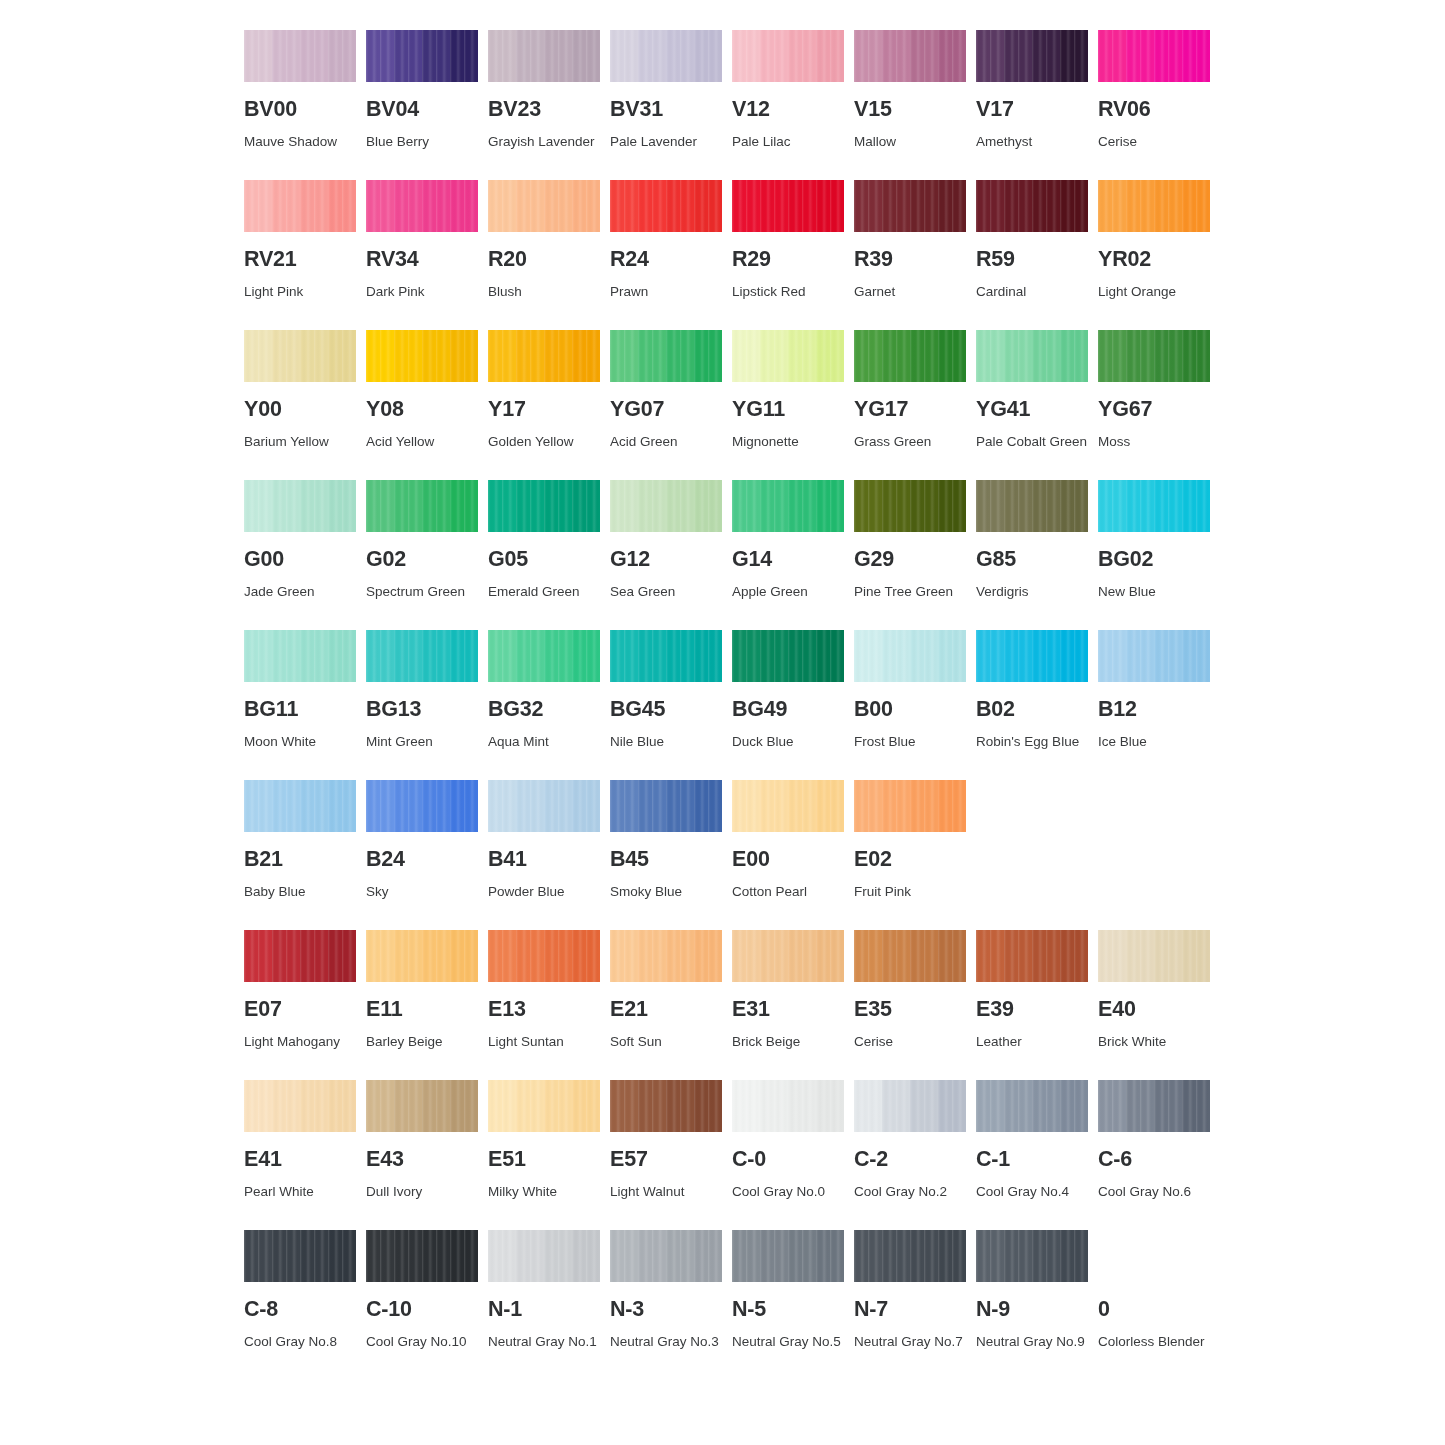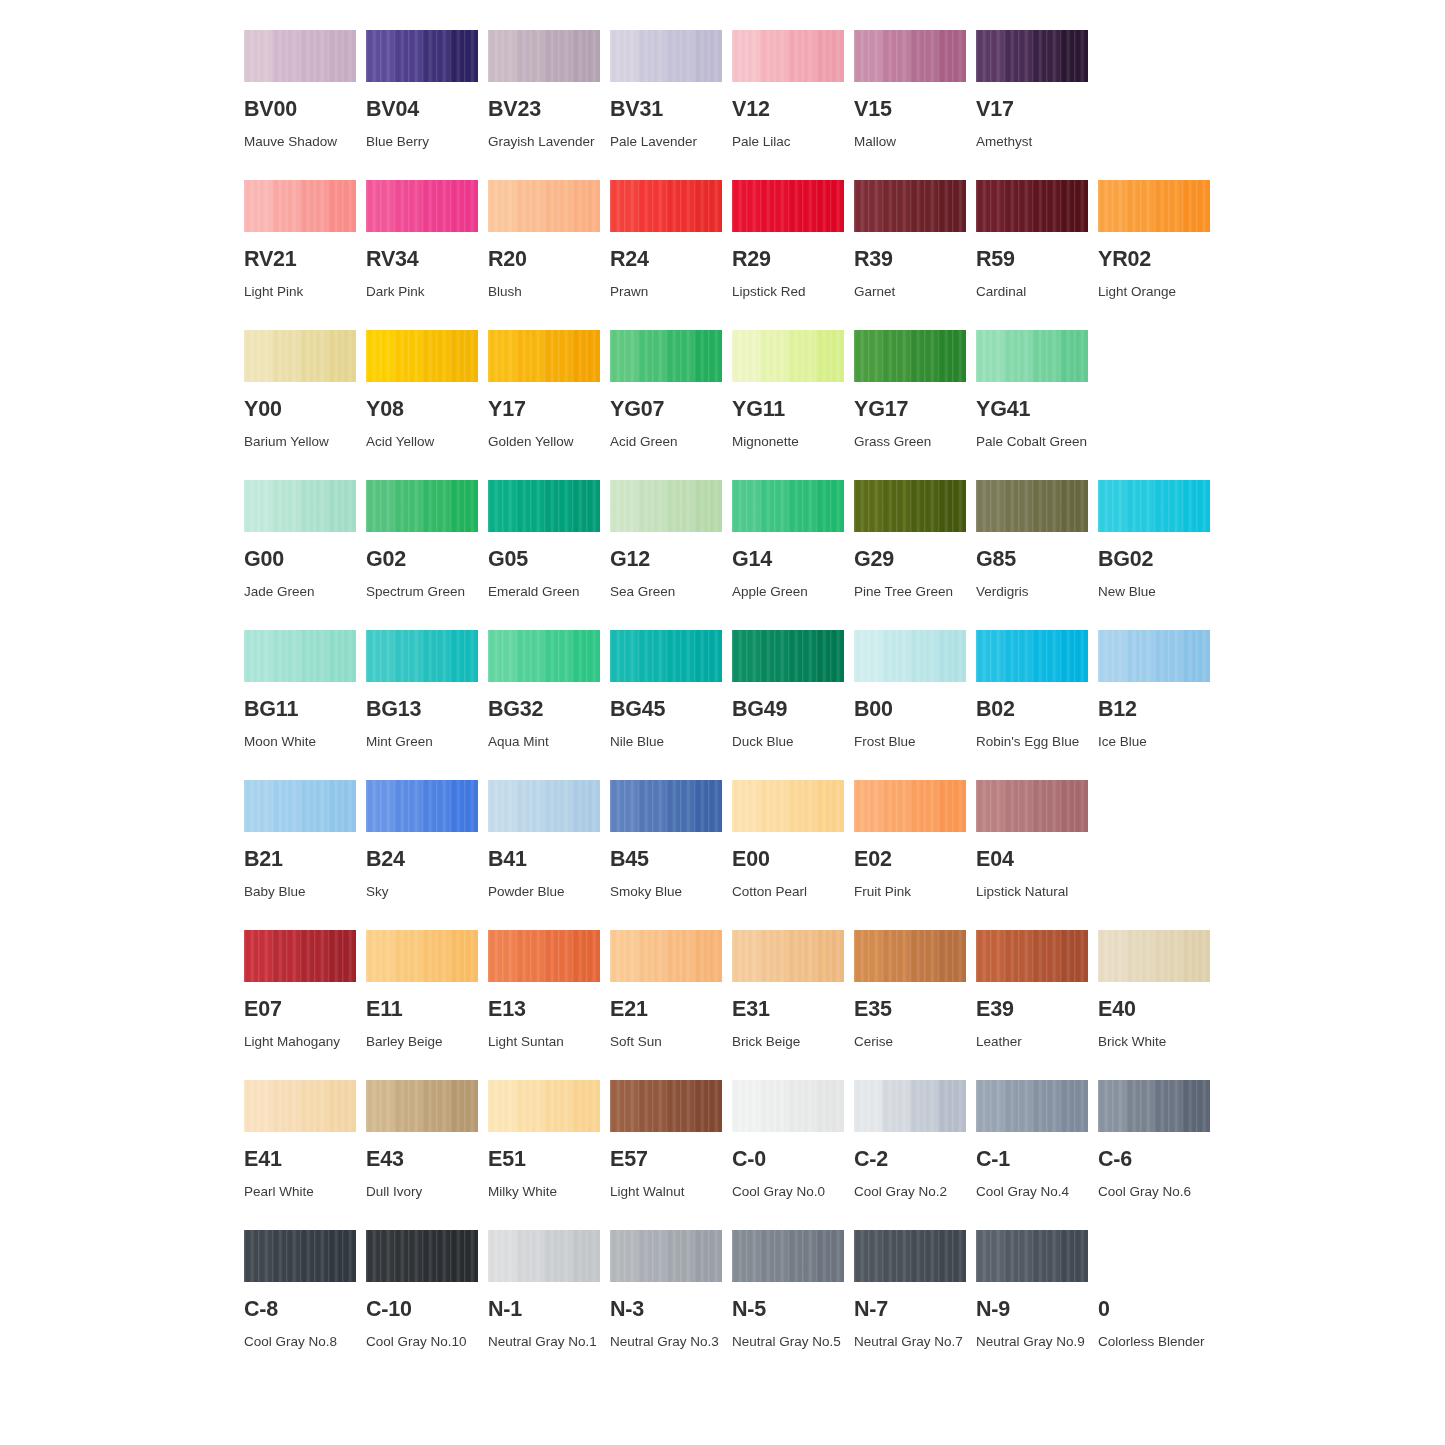--- a/index.html
+++ b/index.html
@@ -149,20 +149,31 @@
         <div class="swatch-chip">
           <div class="band" style="left: 0px; width: 28.6px; background: rgb(91, 58, 99);"></div>
           <div class="band" style="left: 28px; width: 28.6px; background: rgb(74, 45, 84);"></div>
           <div class="band" style="left: 56px; width: 28.6px; background: rgb(58, 33, 68);"></div>
           <div class="band" style="left: 84px; width: 28.6px; background: rgb(43, 23, 51);"></div>
           <div class="streaks"></div>
         </div>
         <div class="code">V17</div>
         <div class="name">Amethyst</div>
       </div>
+      <div class="swatch-cell">
+        <div class="swatch-chip">
+          <div class="band" style="left: 0px; width: 28.6px; background: rgb(247, 38, 149);"></div>
+          <div class="band" style="left: 28px; width: 28.6px; background: rgb(246, 25, 155);"></div>
+          <div class="band" style="left: 56px; width: 28.6px; background: rgb(244, 14, 158);"></div>
+          <div class="band" style="left: 84px; width: 28.6px; background: rgb(242, 7, 161);"></div>
+          <div class="streaks"></div>
+        </div>
+        <div class="code">RV06</div>
+        <div class="name">Cerise</div>
+      </div>
     </div>
     <div class="swatch-row">
       <div class="swatch-cell">
         <div class="swatch-chip">
           <div class="band" style="left: 0px; width: 28.6px; background: rgb(251, 183, 180);"></div>
           <div class="band" style="left: 28px; width: 28.6px; background: rgb(251, 169, 165);"></div>
           <div class="band" style="left: 56px; width: 28.6px; background: rgb(250, 156, 152);"></div>
           <div class="band" style="left: 84px; width: 28.6px; background: rgb(250, 142, 138);"></div>
           <div class="streaks"></div>
         </div>
@@ -318,20 +329,31 @@
         <div class="swatch-chip">
           <div class="band" style="left: 0px; width: 28.6px; background: rgb(149, 223, 182);"></div>
           <div class="band" style="left: 28px; width: 28.6px; background: rgb(133, 217, 170);"></div>
           <div class="band" style="left: 56px; width: 28.6px; background: rgb(115, 210, 157);"></div>
           <div class="band" style="left: 84px; width: 28.6px; background: rgb(98, 203, 145);"></div>
           <div class="streaks"></div>
         </div>
         <div class="code">YG41</div>
         <div class="name">Pale Cobalt Green</div>
       </div>
+      <div class="swatch-cell">
+        <div class="swatch-chip">
+          <div class="band" style="left: 0px; width: 28.6px; background: rgb(76, 155, 73);"></div>
+          <div class="band" style="left: 28px; width: 28.6px; background: rgb(66, 147, 64);"></div>
+          <div class="band" style="left: 56px; width: 28.6px; background: rgb(56, 139, 56);"></div>
+          <div class="band" style="left: 84px; width: 28.6px; background: rgb(46, 131, 47);"></div>
+          <div class="streaks"></div>
+        </div>
+        <div class="code">YG67</div>
+        <div class="name">Moss</div>
+      </div>
     </div>
     <div class="swatch-row">
       <div class="swatch-cell">
         <div class="swatch-chip">
           <div class="band" style="left: 0px; width: 28.6px; background: rgb(194, 234, 220);"></div>
           <div class="band" style="left: 28px; width: 28.6px; background: rgb(184, 230, 213);"></div>
           <div class="band" style="left: 56px; width: 28.6px; background: rgb(174, 226, 206);"></div>
           <div class="band" style="left: 84px; width: 28.6px; background: rgb(164, 222, 200);"></div>
           <div class="streaks"></div>
         </div>
@@ -566,31 +588,20 @@
         <div class="swatch-chip">
           <div class="band" style="left: 0px; width: 28.6px; background: rgb(252, 176, 119);"></div>
           <div class="band" style="left: 28px; width: 28.6px; background: rgb(252, 168, 107);"></div>
           <div class="band" style="left: 56px; width: 28.6px; background: rgb(251, 160, 95);"></div>
           <div class="band" style="left: 84px; width: 28.6px; background: rgb(251, 152, 83);"></div>
           <div class="streaks"></div>
         </div>
         <div class="code">E02</div>
         <div class="name">Fruit Pink</div>
       </div>
-      <div class="swatch-cell">
-        <div class="swatch-chip">
-          <div class="band" style="left: 0px; width: 28.6px; background: rgb(187, 129, 131);"></div>
-          <div class="band" style="left: 28px; width: 28.6px; background: rgb(180, 121, 124);"></div>
-          <div class="band" style="left: 56px; width: 28.6px; background: rgb(173, 113, 117);"></div>
-          <div class="band" style="left: 84px; width: 28.6px; background: rgb(166, 105, 110);"></div>
-          <div class="streaks"></div>
-        </div>
-        <div class="code">E04</div>
-        <div class="name">Lipstick Natural</div>
-      </div>
     </div>
     <div class="swatch-row">
       <div class="swatch-cell">
         <div class="swatch-chip">
           <div class="band" style="left: 0px; width: 28.6px; background: rgb(200, 48, 58);"></div>
           <div class="band" style="left: 28px; width: 28.6px; background: rgb(187, 43, 53);"></div>
           <div class="band" style="left: 56px; width: 28.6px; background: rgb(174, 38, 48);"></div>
           <div class="band" style="left: 84px; width: 28.6px; background: rgb(161, 33, 43);"></div>
           <div class="streaks"></div>
         </div>

